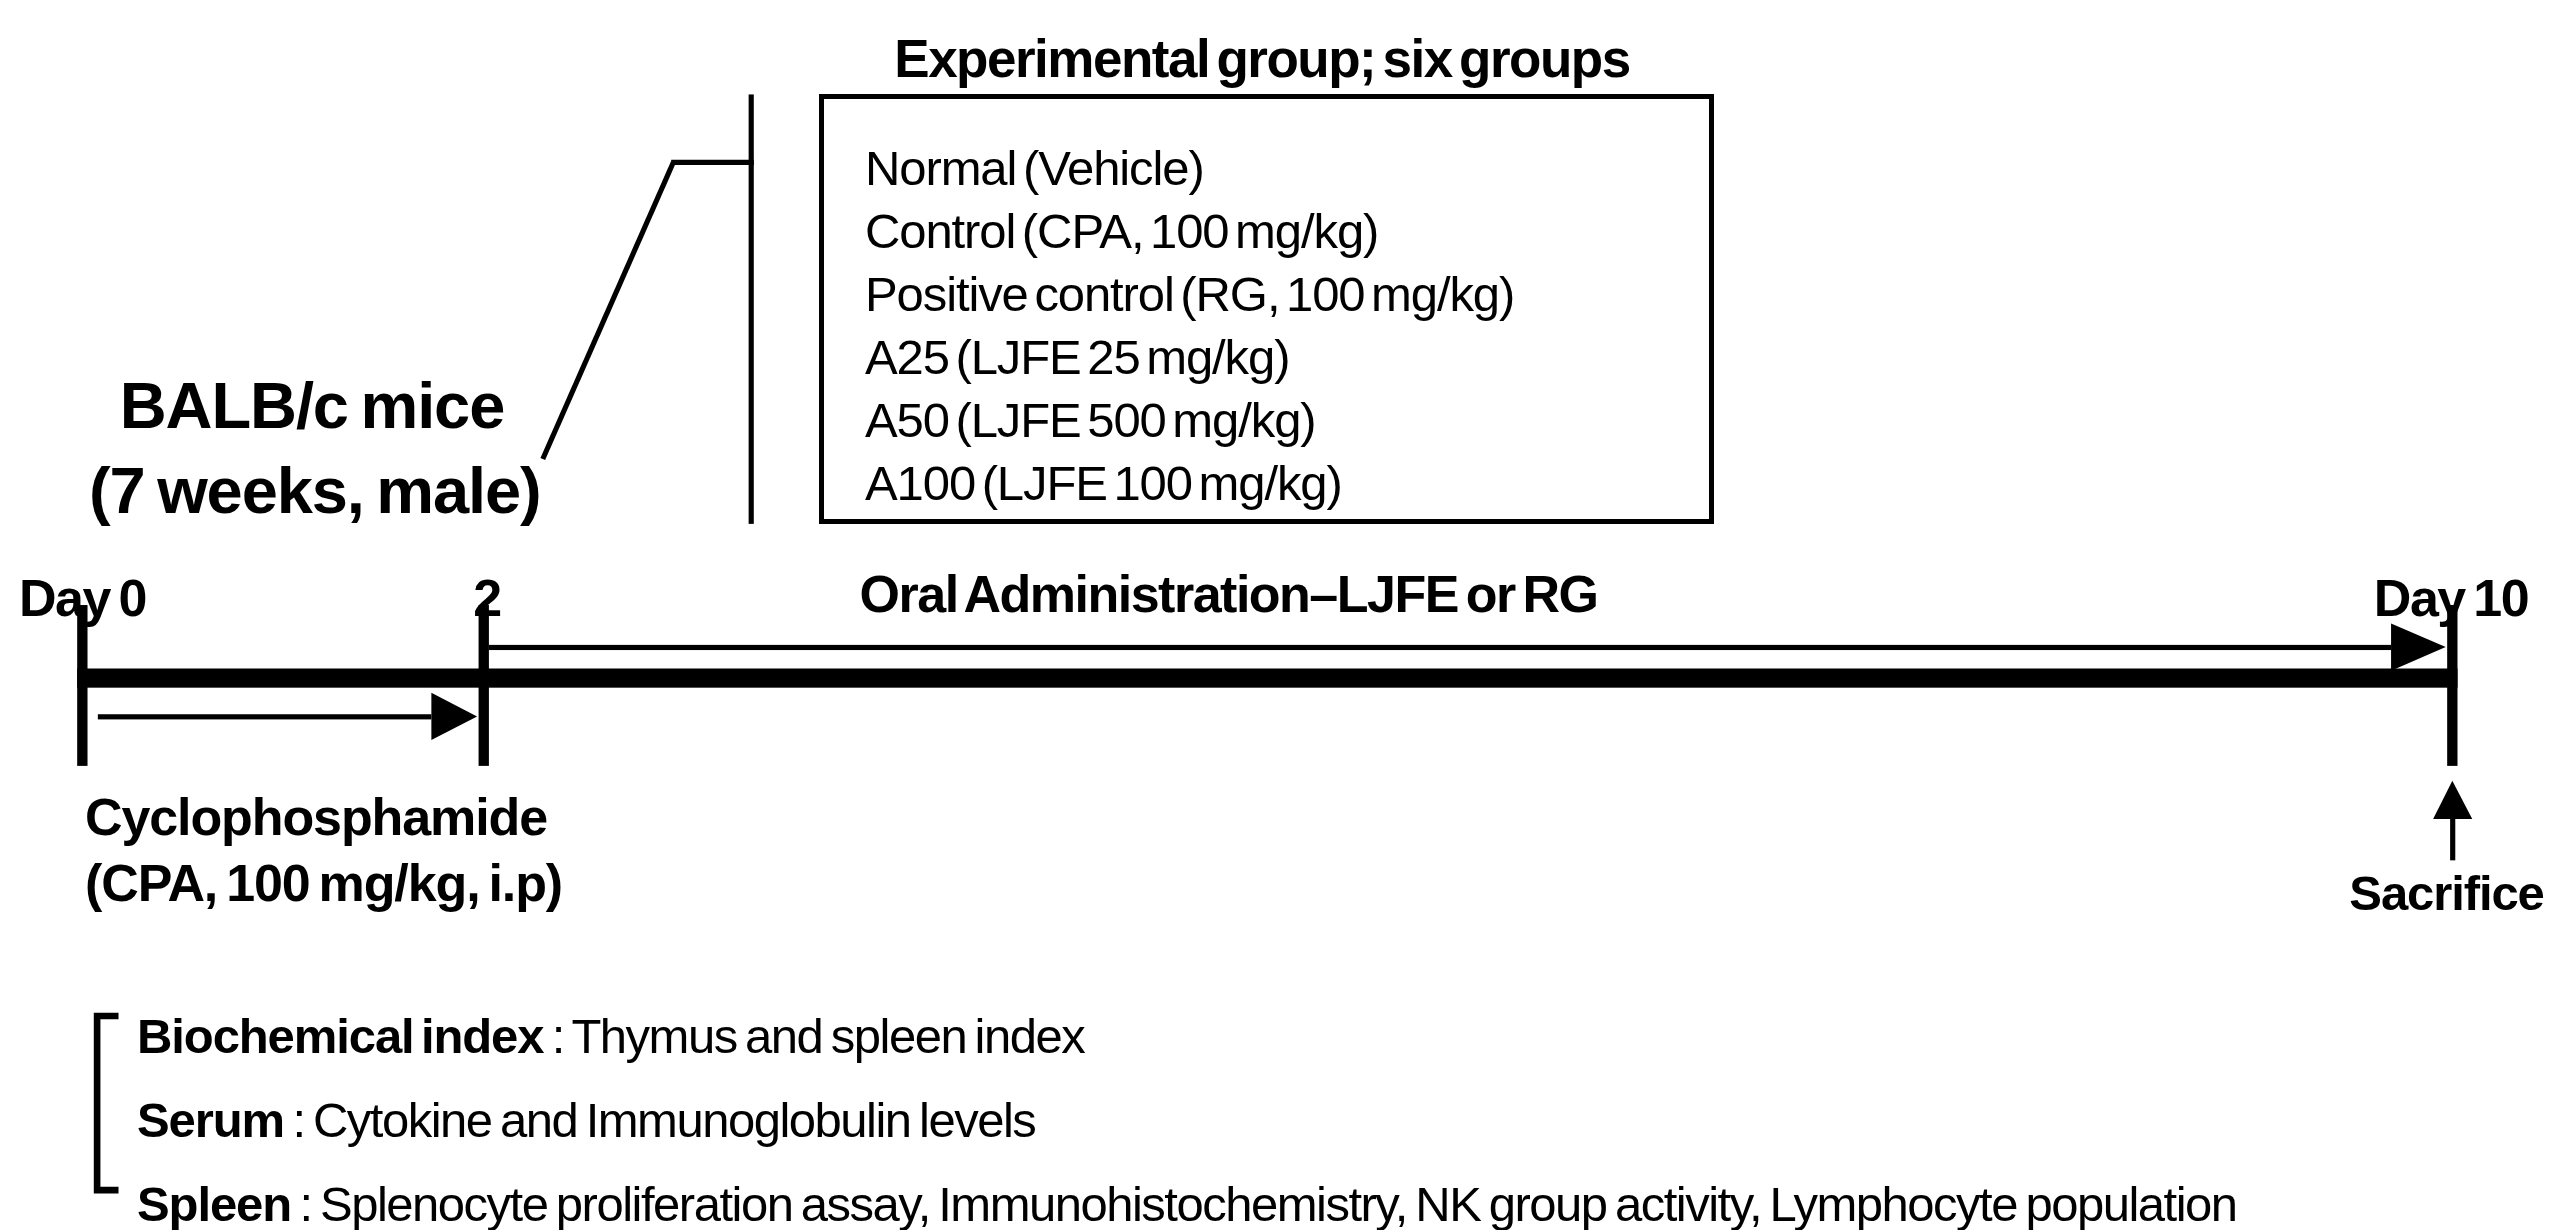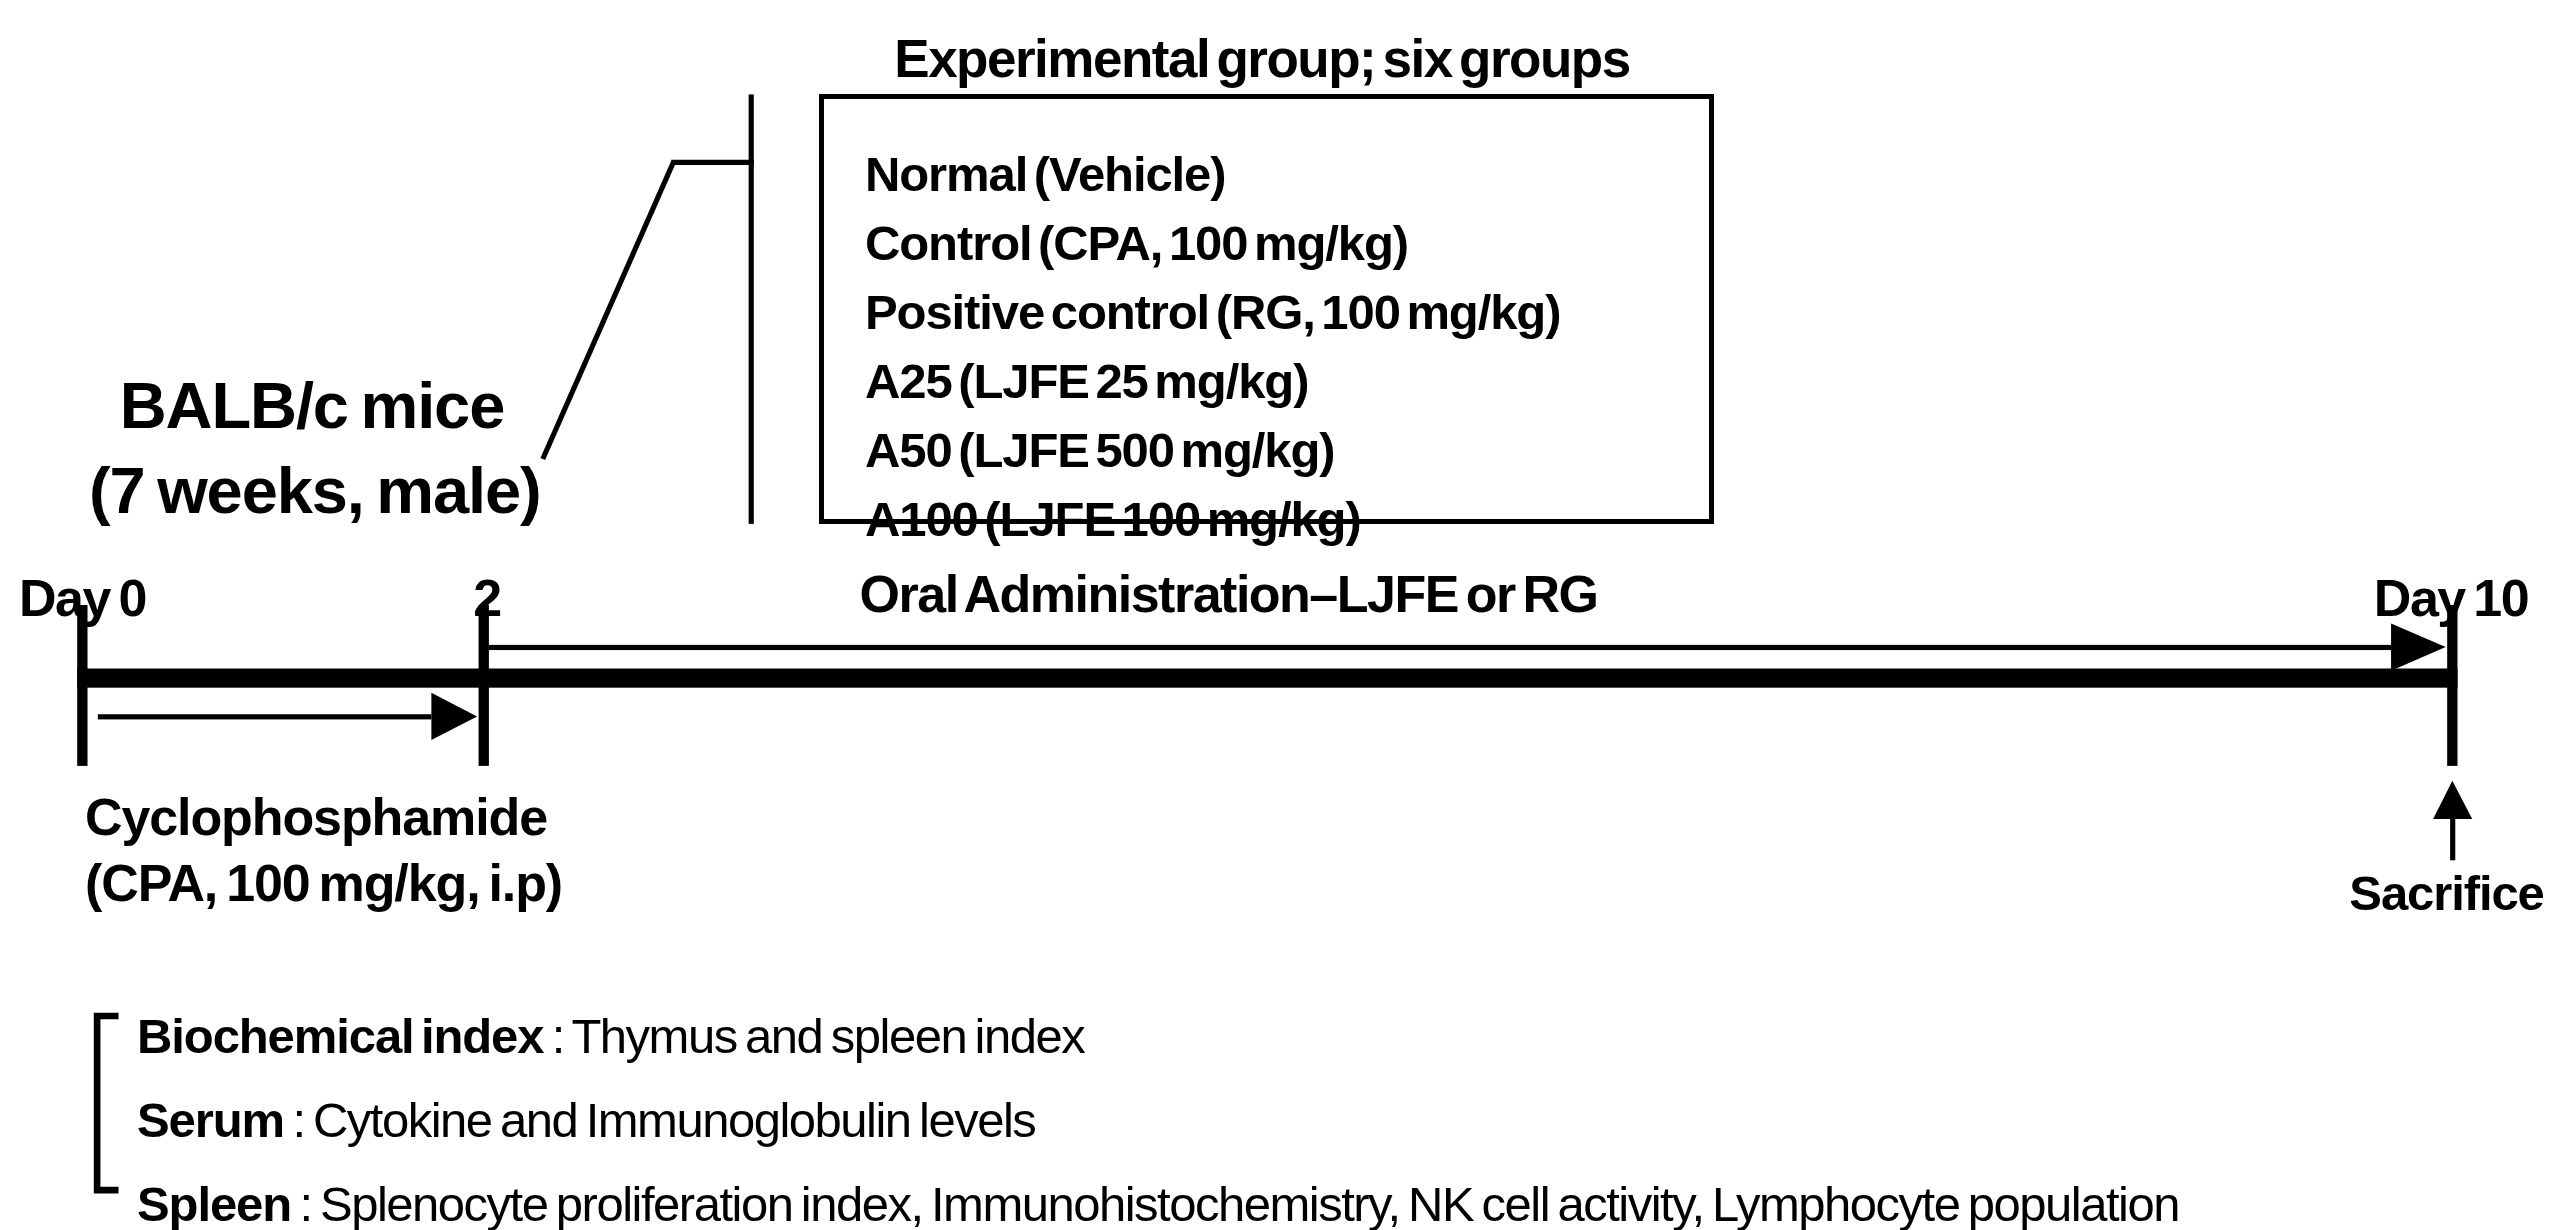--- a/index.html
+++ b/index.html
@@ -26,25 +26,24 @@
     white-space: nowrap;
     margin-top: 19px;
   }
   #groups-box {
     left: 819px; top: 94px; width: 895px; height: 430px;
     border: 5.2px solid #000000;
     box-sizing: border-box;
     padding: 38px 0 0 41px;
   }
   .group-line {
-    font-size: 49px; font-weight: bold;
+    font-size: 49px; font-weight: normal;
     line-height: 63px;
     letter-spacing: -1.1px; word-spacing: -5.9px;
     white-space: nowrap;
-    margin-top: 6px;
   }
   #subject-block {
     left: 89px; top: 363px; width: 446px;
     font-size: 65px; font-weight: bold;
     line-height: 85px;
     letter-spacing: -1.1px; word-spacing: -4.4px;
     text-align: center;
     white-space: nowrap;
   }
   .day-label {
@@ -150,17 +149,17 @@
 
   <div id="sacrifice-label" class="abs">Sacrifice</div>
 
   <div id="endpoint-1" class="abs endpoint-line">
     <span class="cat">Biochemical index</span><span class="desc"> : </span><span class="desc">Thymus and spleen index</span>
   </div>
   <div id="endpoint-2" class="abs endpoint-line">
     <span class="cat">Serum</span><span class="desc"> : </span><span class="desc">Cytokine and Immunoglobulin levels</span>
   </div>
   <div id="endpoint-3" class="abs endpoint-line">
-    <span class="cat">Spleen</span><span class="desc"> : </span><span class="desc">Splenocyte proliferation index, Immunohistochemistry, NK cell activity,  Lymphocyte population</span>
+    <span class="cat">Spleen</span><span class="desc"> : </span><span class="desc">Splenocyte proliferation assay, Immunohistochemistry, NK group activity,  Lymphocyte population</span>
   </div>
 
 </div>
 
 
 </body></html>

